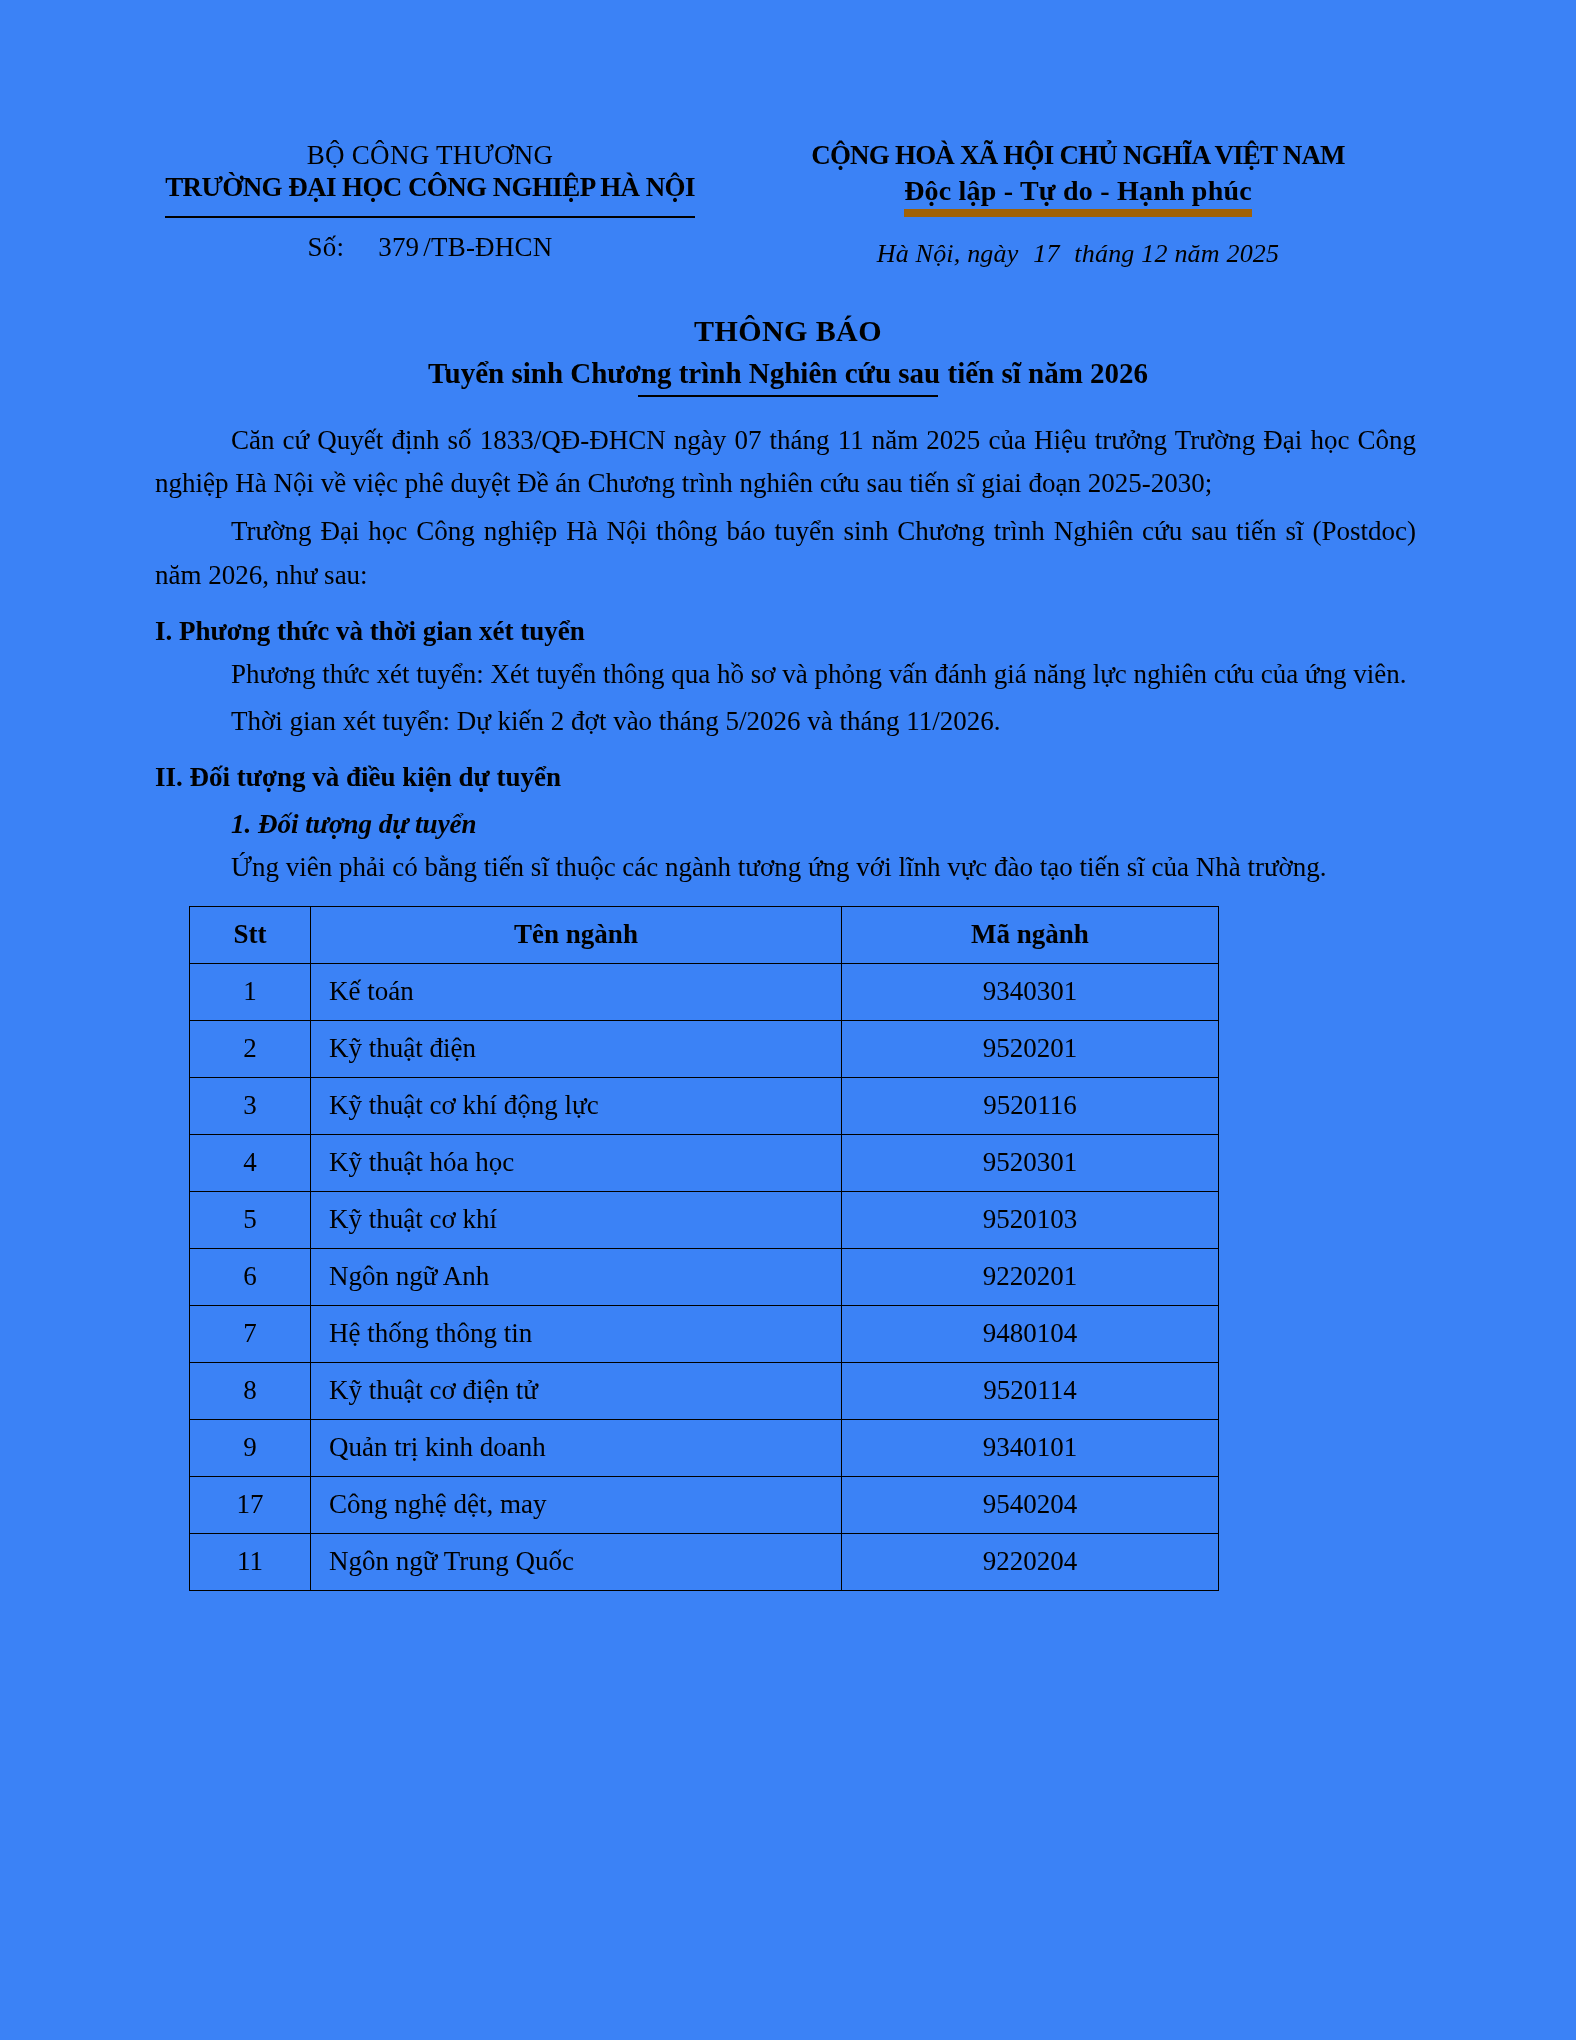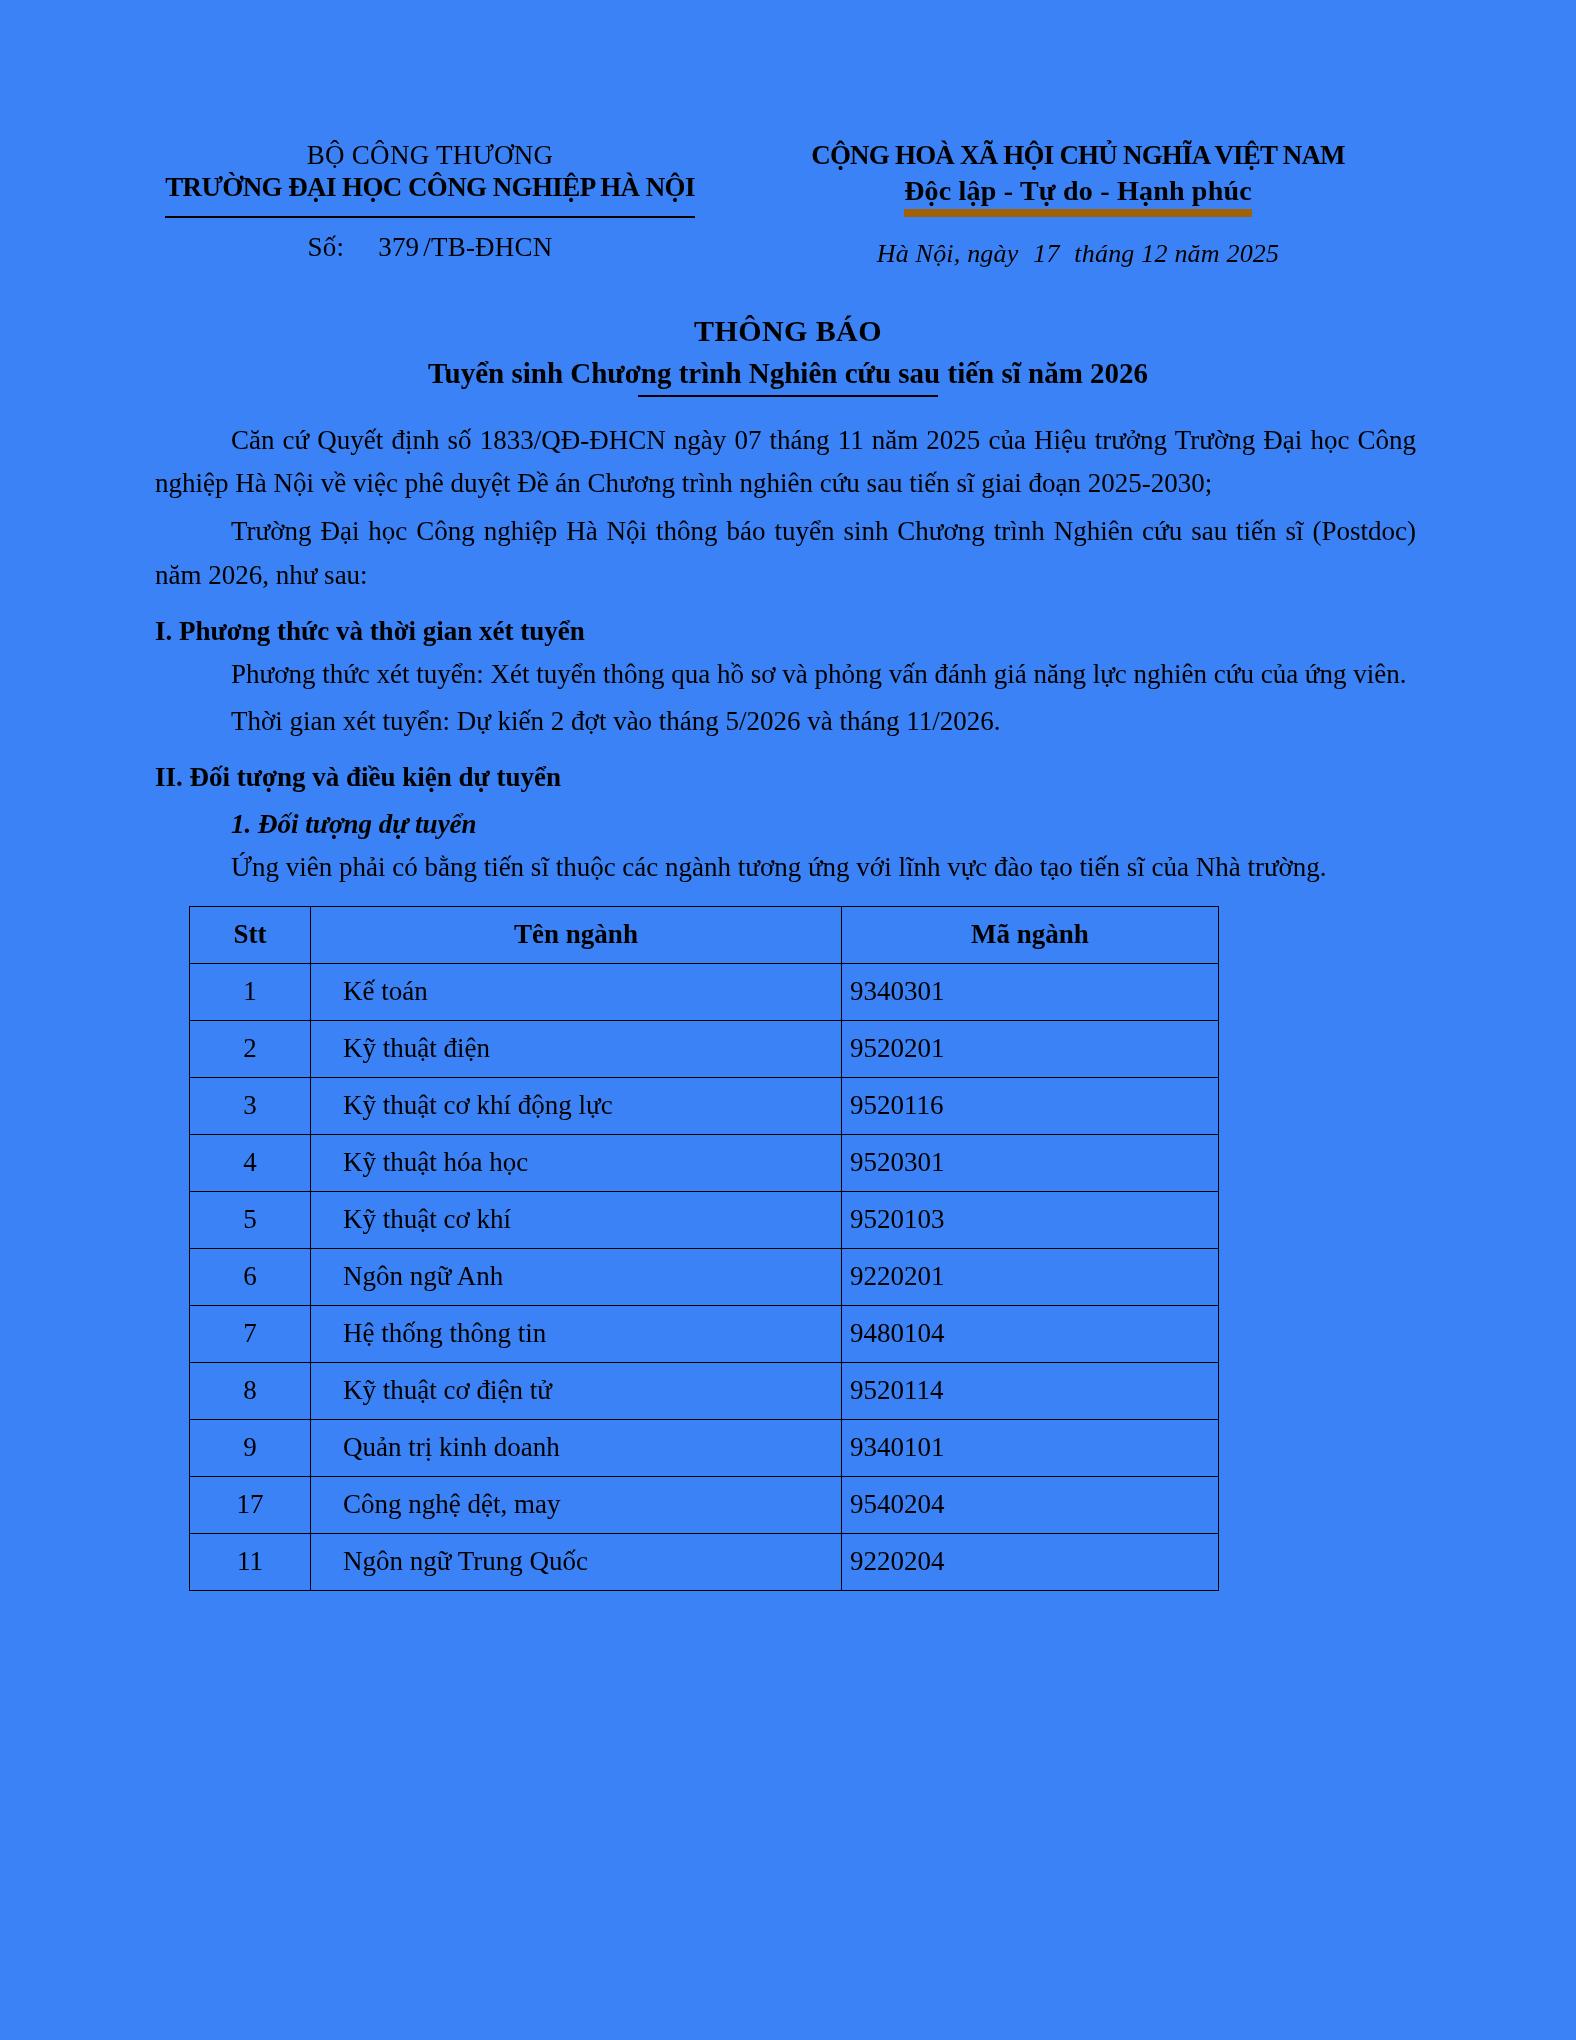--- a/index.html
+++ b/index.html
@@ -151,22 +151,22 @@
     border: 1.6px solid #000;
     font-size: 27px;
     height: 50px;
     padding: 3px 8px;
   }
   table.majors th {
     font-weight: bold;
     text-align: center;
   }
   table.majors td.stt { text-align: center; width: 104px; }
-  table.majors td.name { text-align: left; padding-left: 32px; }
-  table.majors td.code { width: 360px; }
+  table.majors td.name { text-align: left; padding-left: 18px; }
+  table.majors td.code { text-align: center; width: 360px; }
   table.majors th.c-stt  { width: 104px; }
   table.majors th.c-code { width: 360px; }
 </style>
 </head>
 <body>
 
 <div id="page">
 
   <div class="header">
 

